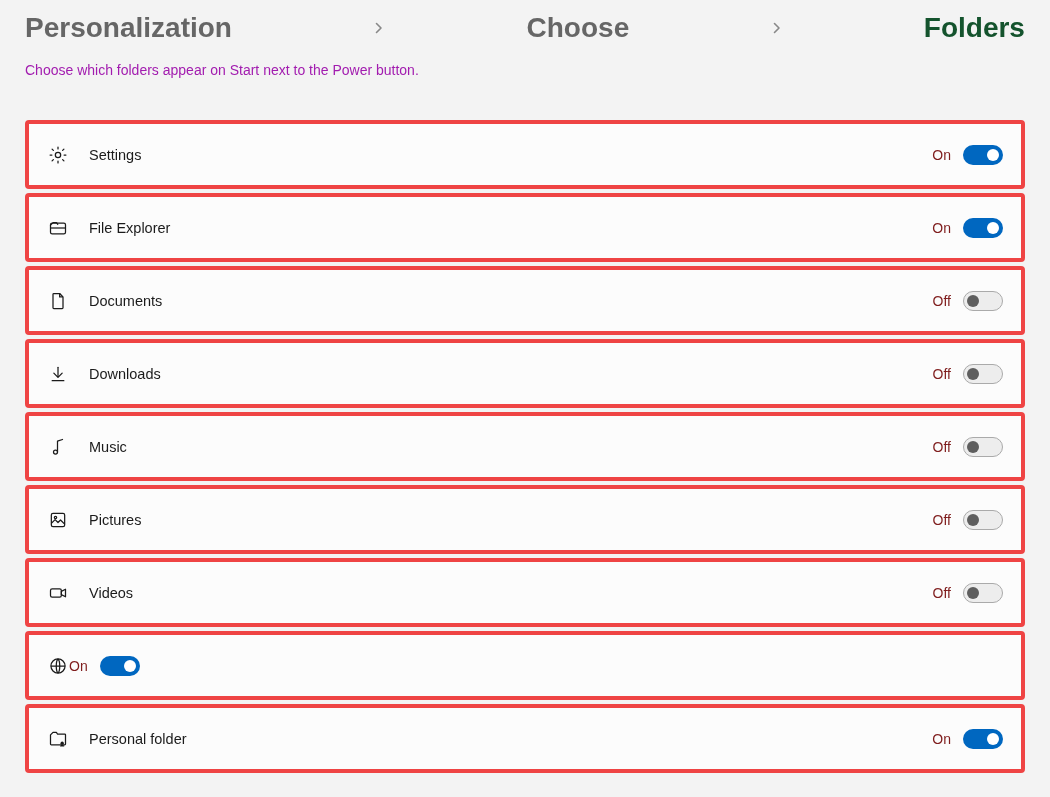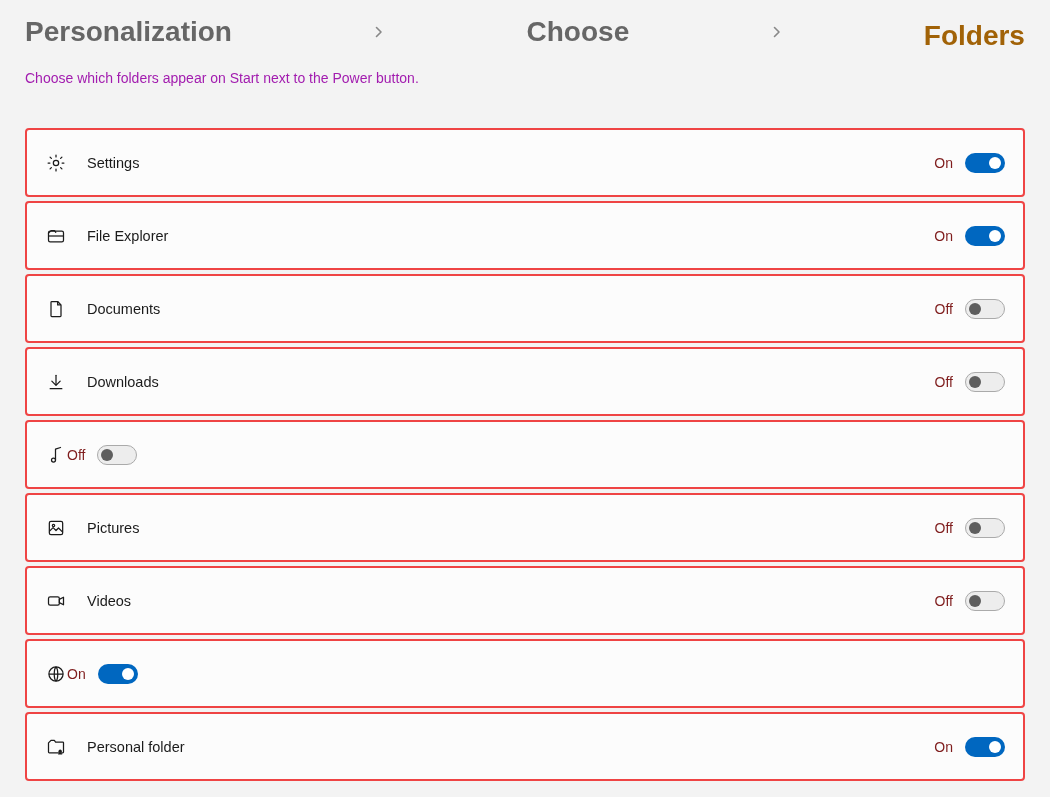--- a/index.html
+++ b/index.html
@@ -22,22 +22,21 @@
     font-weight: 600;
     color: #666;
     margin-bottom: 18px;
     justify-content: space-between;
   }
   .breadcrumb .crumb-link {
     color: #666;
     cursor: pointer;
   }
   .breadcrumb .crumb-current {
-    color: #a16207;
-    margin-top: 8px;
+    color: #14532d;
   }
   .breadcrumb .chev {
     width: 14px;
     height: 14px;
     display: inline-flex;
     align-items: center;
     justify-content: center;
   }
   .breadcrumb .chev svg {
     stroke: #888;
@@ -47,21 +46,21 @@
     color: #a21caf;
     margin-bottom: 42px;
   }
   .list {
     display: flex;
     flex-direction: column;
     gap: 4px;
   }
   .row {
     background: #fcfcfc;
-    border: 2px solid #ef4444;
+    border: 4px solid #ef4444;
     border-radius: 4px;
     height: 69px;
     display: flex;
     align-items: center;
     padding: 0 18px;
   }
   .row .icon {
     width: 22px;
     height: 22px;
     display: flex;
@@ -196,20 +195,21 @@
         </span>
     </div>
 
     <div class="row">
       <span class="icon">
         <svg width="20" height="20" viewBox="0 0 24 24" fill="none" stroke="#1b1b1b" stroke-width="1.5" stroke-linecap="round" stroke-linejoin="round">
           <circle cx="9" cy="18" r="2.4"></circle>
           <path d="M11.4 18V5l6-2"></path>
         </svg>
       </span>
+      <span class="label">Music</span>
       <span class="state">Off</span>
       <span class="toggle off">
           <span class="knob"></span>
         </span>
     </div>
 
     <div class="row">
       <span class="icon">
         <svg width="20" height="20" viewBox="0 0 24 24" fill="none" stroke="#1b1b1b" stroke-width="1.5" stroke-linejoin="round">
           <rect x="4" y="4" width="16" height="16" rx="2"></rect>

